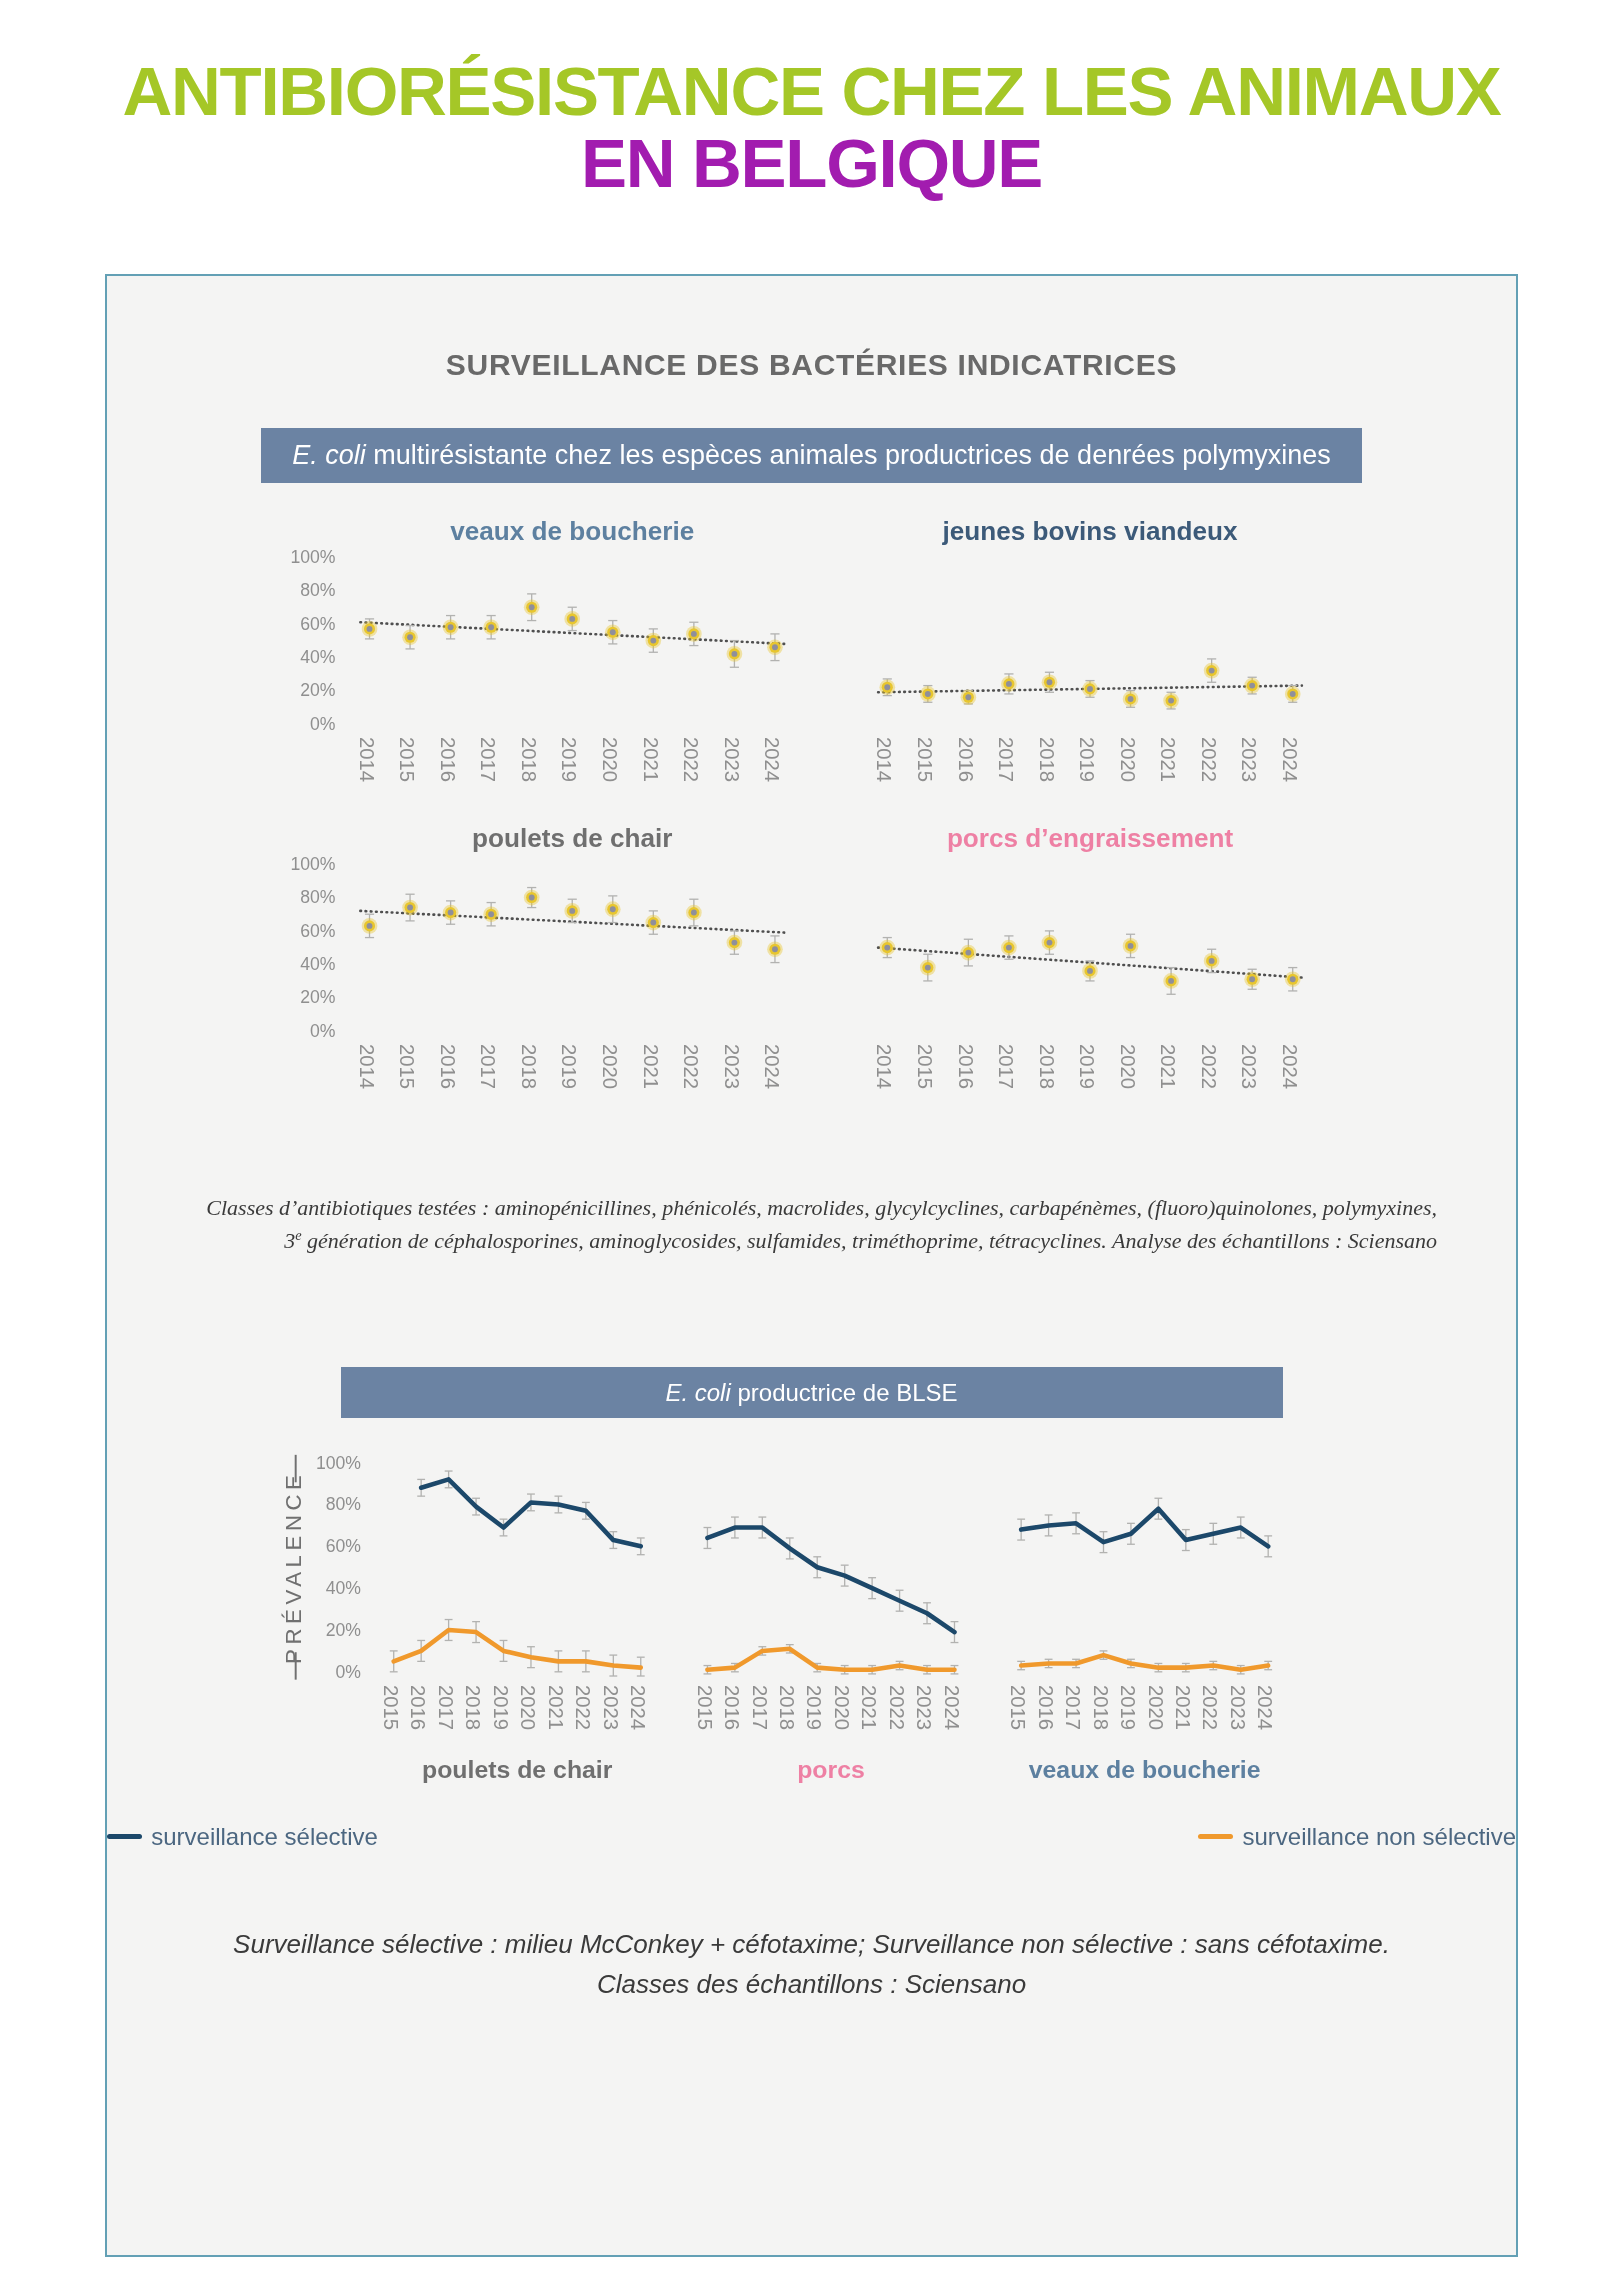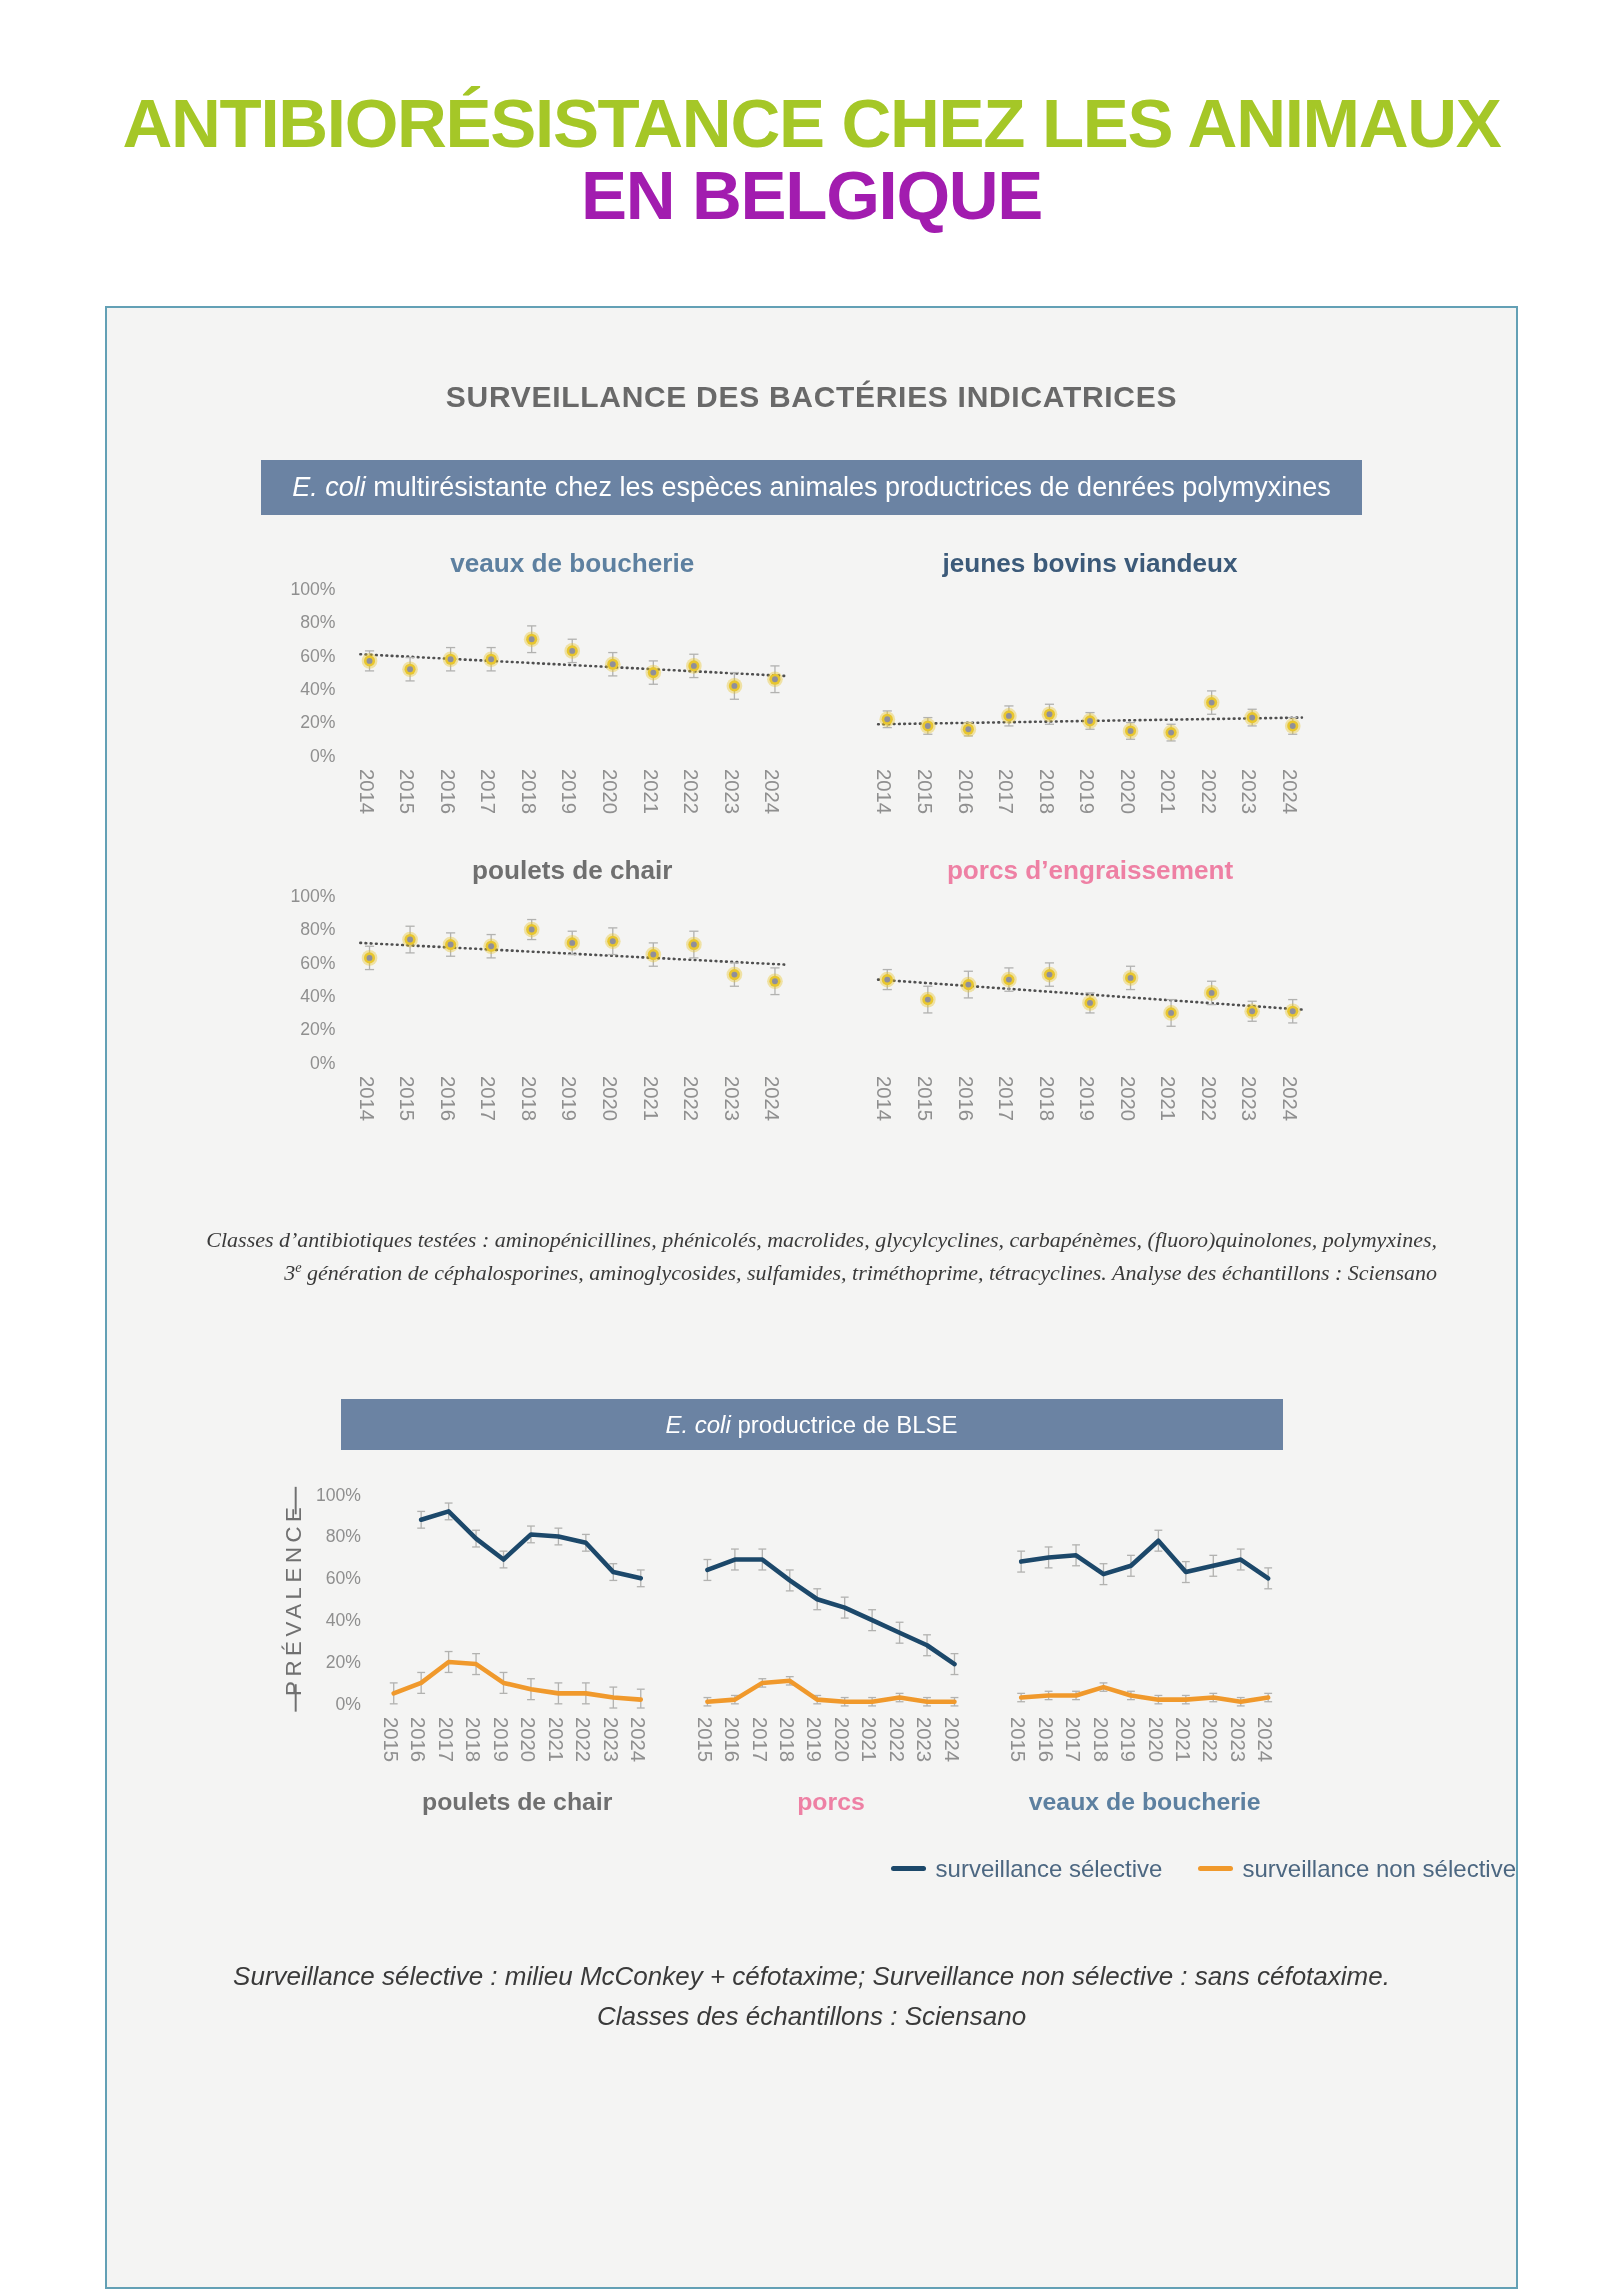--- a/index.html
+++ b/index.html
@@ -1,21 +1,21 @@
 <!DOCTYPE html>
 <html style="font-size:10.5px"><head>
 <meta charset="utf-8">
 <style>
   html,body{margin:0;padding:0;}
   body{
     width:1623px;height:2295px;background:#ffffff;
     font-family:"Liberation Sans","DejaVu Sans",sans-serif;
     position:relative;overflow:hidden;
   }
-  .titleblock{padding-top:88px;text-align:center;line-height:1.04;}
+  .titleblock{padding-top:56px;text-align:center;line-height:1.04;}
   .t1{font-size:69px;font-weight:700;letter-spacing:-1.3px;color:#a5c727;margin:0;}
   .t2{font-size:69px;font-weight:700;letter-spacing:-1.3px;color:#3e98c8;margin:0;}
   .box{
     box-sizing:border-box;width:1413px;height:1983px;margin:74px auto 0 auto;
     border:2.6px solid #63a0b5;background:#f4f4f3;
   }
   .heading{
     margin-top:72px;text-align:center;font-size:30px;font-weight:700;
     letter-spacing:0.7px;color:#696969;
   }
@@ -30,21 +30,21 @@
     column-gap:6.5px;row-gap:16.4px;justify-content:center;
   }
   .charts-grid svg{display:block;}
   .footnote{
     margin:77px 79px 0 79px;text-align:right;font-style:italic;
     font-size:22px;line-height:1.5;color:#3a3a3a;font-family:Liberation Serif, serif;
   }
   .footnote sup{font-size:14.4px;}
   .blse-wrap{margin-top:11.8px;text-align:center;}
   .legend{
-    margin-top:25px;display:flex;justify-content:flex-end;align-items:center;gap:36px;
+    margin-top:25px;display:flex;justify-content:space-between;align-items:center;gap:57px;
   }
   .legend-item{display:flex;align-items:center;gap:9.2px;}
   .legend-swatch{display:inline-block;width:35px;height:5.2px;border-radius:2.6px;}
   .legend-label{font-size:24px;color:#4c6781;}
   .footer-note{
     margin-top:73px;text-align:center;font-style:italic;font-size:26px;
     line-height:1.55;color:#3a3a3a;
   }
 </style>
 </head>

